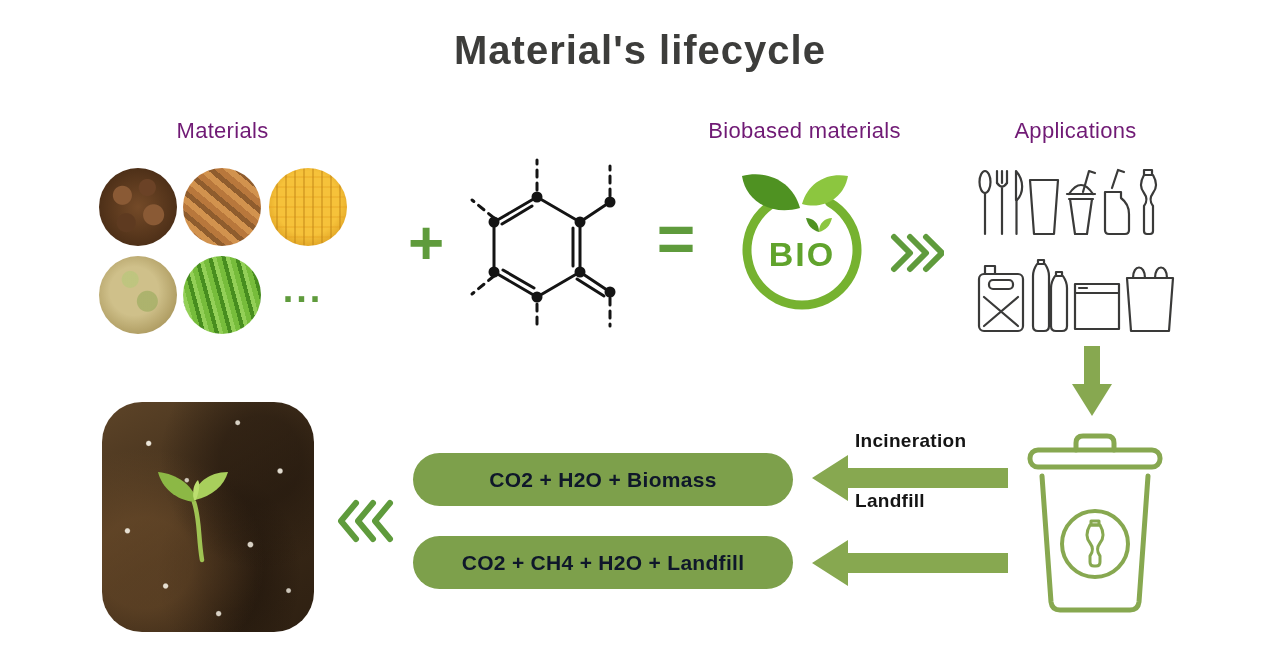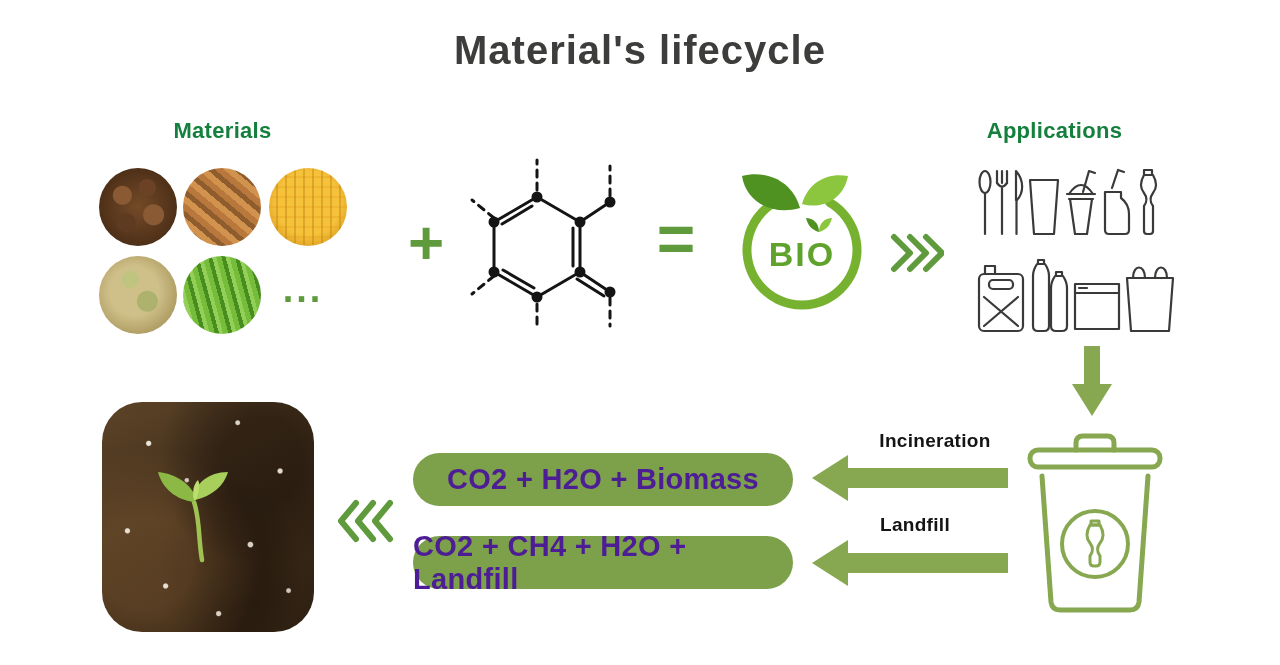--- a/index.html
+++ b/index.html
@@ -7,21 +7,21 @@
   body { font-family:"Liberation Sans", sans-serif; }
   .canvas { position:relative; width:1280px; height:665px; background:#ffffff; overflow:hidden; }
 
   .title {
     position:absolute; top:28px; left:0; width:100%;
     text-align:center; font-size:40px; font-weight:600;
     color:#3d3d3b; letter-spacing:1px;
   }
   .col-header {
     position:absolute; top:118px; text-align:center;
-    font-size:22px; font-weight:700; color:#15803d; letter-spacing:.3px;
+    font-size:22px; font-weight:400; color:#701a75; letter-spacing:.3px;
   }
   .photo { position:absolute; width:78px; height:78px; border-radius:50%; }
   .photo.cocoa {
     background:
       radial-gradient(circle at 30% 35%, #8a5a35 0 9px, transparent 10px),
       radial-gradient(circle at 62% 25%, #6b4226 0 8px, transparent 9px),
       radial-gradient(circle at 70% 60%, #8a5a35 0 10px, transparent 11px),
       radial-gradient(circle at 35% 70%, #5e3a20 0 9px, transparent 10px),
       radial-gradient(circle at 50% 50%, #744a28, #4e3018 70%, #3c2410);
   }
@@ -53,25 +53,25 @@
   }
   .operator {
     position:absolute; text-align:center; font-weight:700;
     color:#5f9b3c; line-height:1;
   }
   .abs { position:absolute; }
   .pill {
     position:absolute; width:380px; height:53px;
     background:#7da04b; border-radius:27px;
     display:flex; align-items:center; justify-content:center;
-    font-weight:800; font-size:29px; color:#4c1d95; letter-spacing:.3px;
+    font-weight:800; font-size:21px; color:#0f172a; letter-spacing:.3px;
   }
   .flow-label {
     position:absolute; font-weight:800; font-size:19px;
-    color:#141414; text-align:center; letter-spacing:.3px;
+    color:#141414; text-align:left; letter-spacing:.3px;
   }
   .seedling-photo {
     position:absolute; left:102px; top:402px; width:212px; height:230px;
     border-radius:40px; overflow:hidden;
     background-color:#46321f;
     background-image:
       radial-gradient(circle at 22% 18%, rgba(245,240,228,.95) 0 2px, transparent 3.2px),
       radial-gradient(circle at 64% 9%, rgba(245,240,228,.85) 0 1.8px, transparent 3px),
       radial-gradient(circle at 84% 30%, rgba(245,240,228,.9) 0 2px, transparent 3.2px),
       radial-gradient(circle at 40% 34%, rgba(245,240,228,.8) 0 1.6px, transparent 2.8px),
@@ -87,21 +87,22 @@
   }
 </style>
 </head>
 <body>
 
 <div class="canvas">
 
   <div class="title">Material's lifecycle</div>
 
   <div class="col-header" style="left:120px;width:205px;">Materials</div>
-  <div class="col-header" style="left:952px;width:205px;">Applications</div>
+  <div class="col-header" style="left:672px;width:265px;">Biobased materials</div>
+  <div class="col-header" style="left:973px;width:205px;">Applications</div>
 
   <div class="photo cocoa" style="left:99px;top:168px;"></div>
   <div class="photo chips" style="left:183px;top:168px;"></div>
   <div class="photo corn" style="left:269px;top:168px;"></div>
   <div class="photo seeds" style="left:99px;top:256px;"></div>
   <div class="photo grass" style="left:183px;top:256px;"></div>
   <div class="ellipsis">...</div>
 
   <div class="operator" style="left:398px;top:212px;width:56px;font-size:62px;">+</div>
 
@@ -227,21 +228,21 @@
         <path d="M80 101 C76 108 76 114 80 119 C83 123 83 128 80 132 V138 Q80 142 84 142 H86 Q90 142 90 138 V132 C87 128 87 123 90 119 C94 114 94 108 90 101 Z"></path>
       </g>
     </g>
   </svg>
 
   <div class="flow-label" style="left:855px;top:430px;width:160px;">Incineration</div>
   <svg class="abs" style="left:812px;top:455px;" width="196" height="46" viewBox="0 0 196 46">
     <polygon points="0,23 36,0 36,13 196,13 196,33 36,33 36,46" fill="#87a850"></polygon>
   </svg>
 
-  <div class="flow-label" style="left:855px;top:514px;width:120px;">Landfill</div>
+  <div class="flow-label" style="left:855px;top:490px;width:120px;">Landfill</div>
   <svg class="abs" style="left:812px;top:540px;" width="196" height="46" viewBox="0 0 196 46">
     <polygon points="0,23 36,0 36,13 196,13 196,33 36,33 36,46" fill="#87a850"></polygon>
   </svg>
 
   <div class="pill" style="left:413px;top:453px;">CO2 + H2O + Biomass</div>
   <div class="pill" style="left:413px;top:536px;">CO2 + CH4 + H2O + Landfill</div>
 
   <svg class="abs" style="left:336px;top:498px;" width="58" height="46" viewBox="0 0 58 46">
     <g fill="none" stroke="#5f9b3c" stroke-width="6" stroke-linecap="round" stroke-linejoin="round">
       <polyline points="20,5 5,23 20,41"></polyline>

